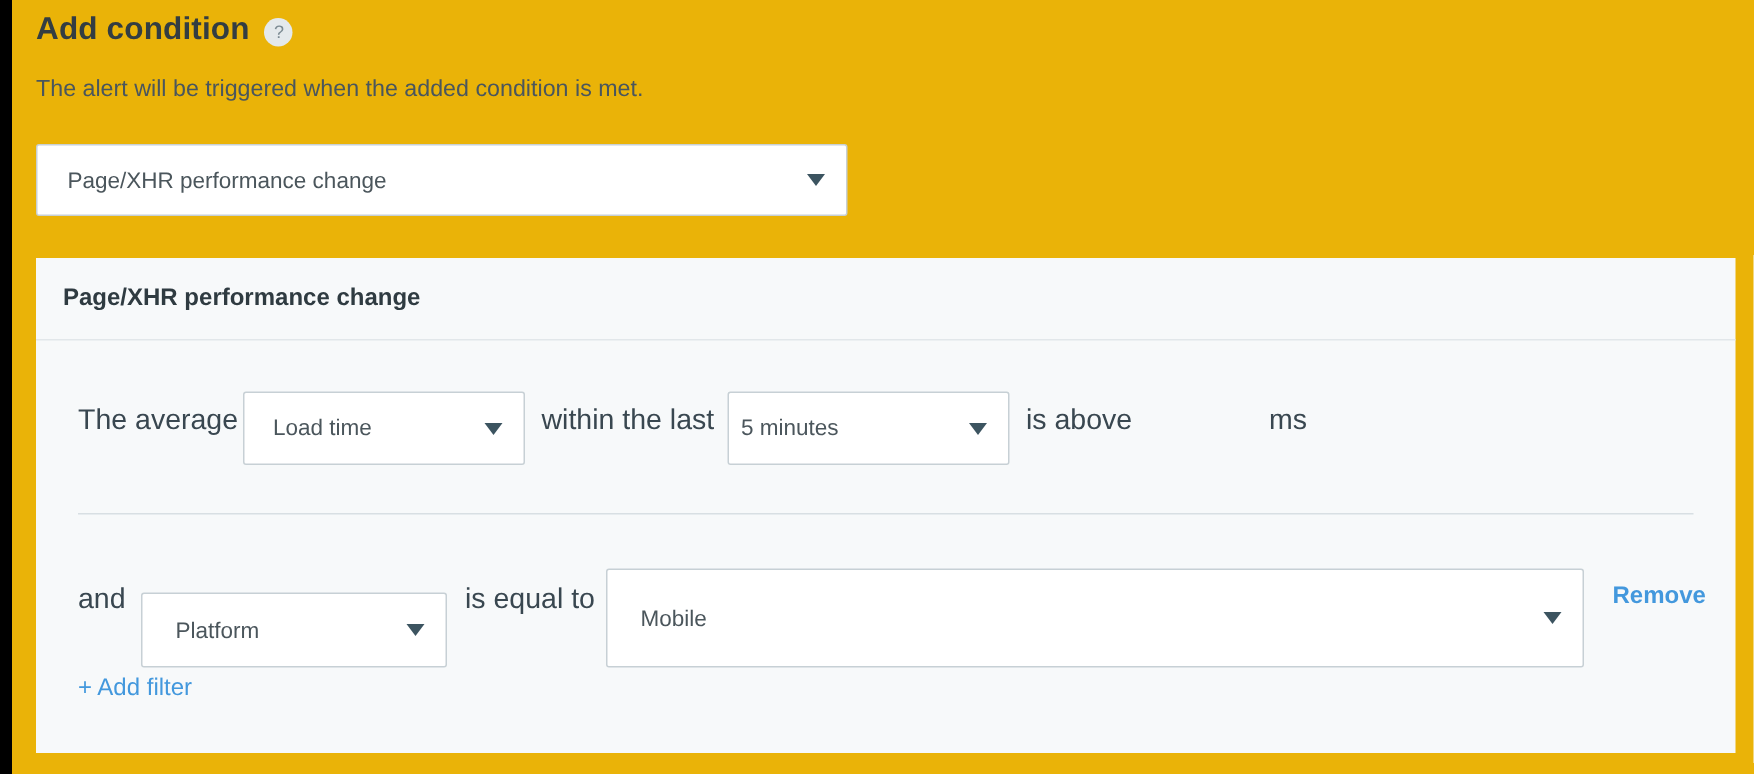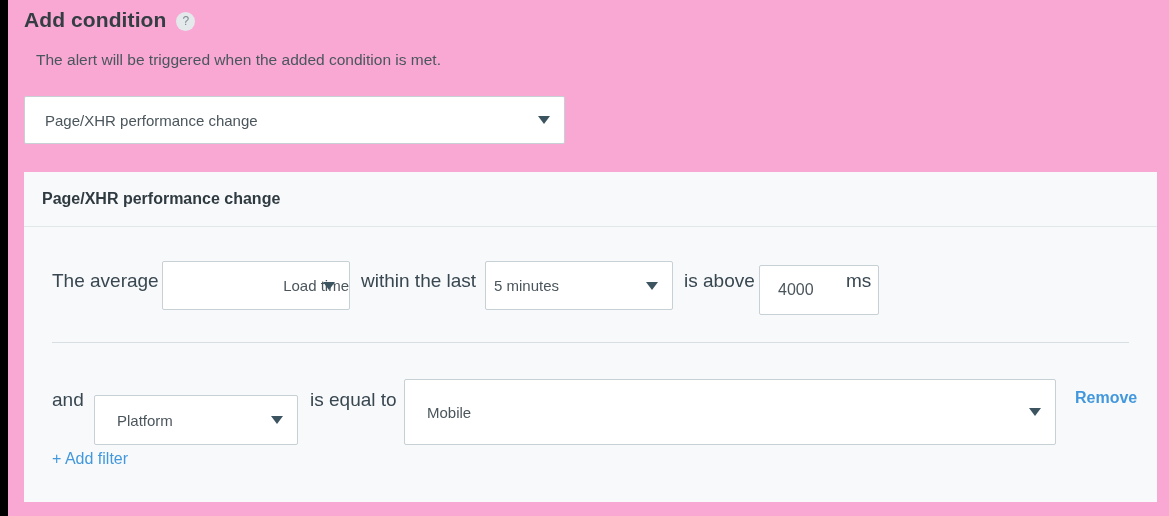--- a/index.html
+++ b/index.html
@@ -22,21 +22,21 @@
     width: 8px;
     height: 516px;
     background: #000000;
   }
   #page {
     position: absolute;
     left: 8px;
     top: 0;
     width: 1161px;
     height: 516px;
-    background: #f9a8d4;
+    background: #eab308;
   }
 
   
   #page-title-row {
     position: absolute;
     left: 16px;
     top: 8px;
     display: flex;
     align-items: center;
     gap: 10px;
@@ -55,21 +55,21 @@
     color: #7b8a92;
     font-size: 12px;
     line-height: 19px;
     text-align: center;
     font-weight: normal;
     margin-top: 3px;
     cursor: pointer;
   }
   #page-description {
     position: absolute;
-    left: 28px;
+    left: 16px;
     top: 51px;
     font-size: 15.5px;
     color: #4a565d;
   }
 
   
   .select-box {
     box-sizing: border-box;
     background: #ffffff;
     border: 1px solid #c7d0d5;
@@ -146,21 +146,20 @@
     color: #394750;
     white-space: nowrap;
   }
   #the-average-label { left: 28px; top: 43px; }
   #metric-select {
     left: 138px;
     top: 34px;
     width: 188px;
     height: 49px;
     padding-left: 19px;
-    justify-content: flex-end;
   }
   #within-last-label { left: 337px; top: 43px; }
   #timeframe-select {
     left: 461px;
     top: 34px;
     width: 188px;
     height: 49px;
     padding-left: 8px;
   }
   #is-above-label { left: 660px; top: 43px; }
@@ -272,21 +271,20 @@
 
       <span class="row-text" id="within-last-label">within the last</span>
 
       <div class="select-box" id="timeframe-select">
         <span class="select-label">5 minutes</span>
         <span class="caret"></span>
       </div>
 
       <span class="row-text" id="is-above-label">is above</span>
 
-      <input id="threshold-input" type="text" value="4000" style="">
 
       <span class="row-text" id="unit-label">ms</span>
     </div>
 
     <div id="row-divider"></div>
 
     <div id="filter-row">
       <span class="row-text" id="and-label">and</span>
 
       <div class="select-box" id="filter-field-select">

